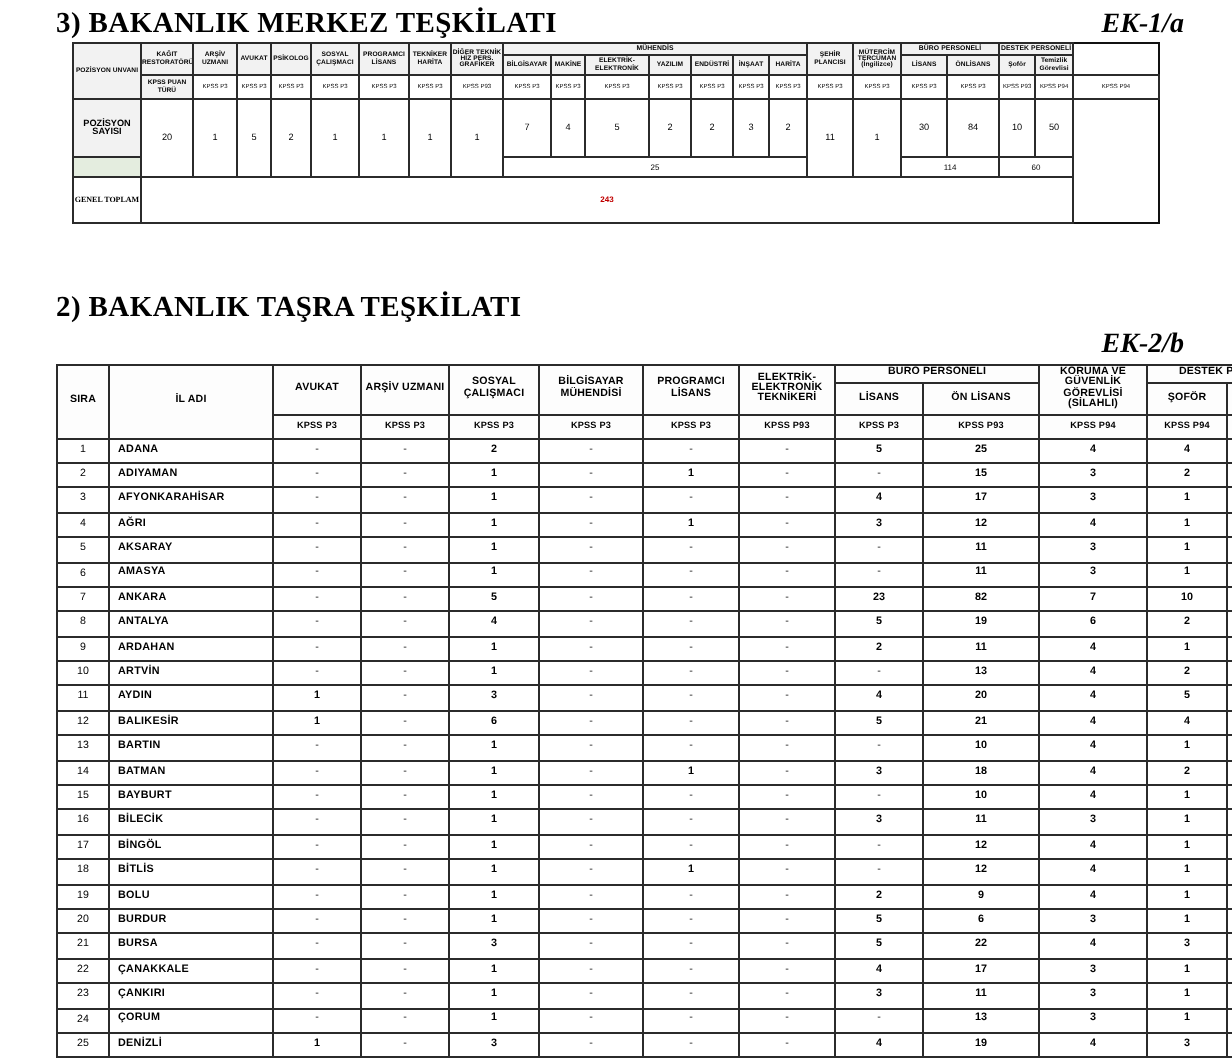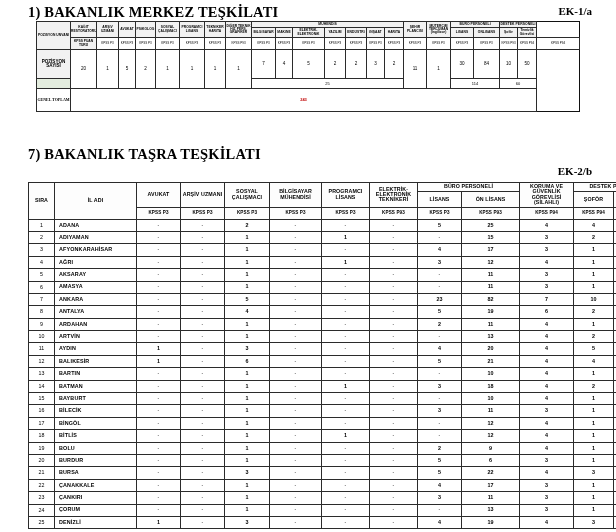--- a/index.html
+++ b/index.html
@@ -21,21 +21,22 @@
     letter-spacing:.2px;
     margin:0;
     padding:0;
   }
   .sec1-title{position:absolute;left:28px;top:4px;}
   .sec2-title{position:absolute;left:28px;top:146px;}
   .ek-label{
     position:absolute;
     font-family:"Liberation Serif", serif;
     font-weight:bold;
-    font-size:11px;
+    font-size:14px;
+    font-style:italic;
   }
   .ek-a{right:24px;top:5px;}
   .ek-b{right:24px;top:165px;}
 
   
   table{border-collapse:collapse;table-layout:fixed;}
   th,td{
     border:0.6px solid #2b2b2b;
     text-align:center;
     vertical-align:middle;
@@ -97,21 +98,21 @@
     letter-spacing:.15px;
   }
   table.t2 td.num{font-weight:bold;}
   table.t2 td.dash{color:#222;font-weight:normal;}
 </style>
 </head>
 <body>
 
 <div class="page">
 
-  <div class="sec-title sec1-title">1) BAKANLIK MERKEZ TEŞKİLATI</div>
+  <div class="sec-title sec1-title">3) BAKANLIK MERKEZ TEŞKİLATI</div>
   <div class="ek-label ek-a">EK-1/a</div>
 
   <div class="t1-wrap">
     <table class="t1">
       <colgroup id="t1-cols">
           <col style="width: 34px;">
           <col style="width: 26px;">
           <col style="width: 22px;">
           <col style="width: 17px;">
           <col style="width: 20px;">
@@ -220,21 +221,21 @@
           <td class="sub" colspan="2">60</td>
         </tr>
         <tr>
           <td class="genel-lbl">GENEL TOPLAM</td>
           <td class="genel-val" colspan="21">243</td>
         </tr>
       </tbody>
     </table>
   </div>
 
-  <div class="sec-title sec2-title">7) BAKANLIK TAŞRA TEŞKİLATI</div>
+  <div class="sec-title sec2-title">2) BAKANLIK TAŞRA TEŞKİLATI</div>
   <div class="ek-label ek-b">EK-2/b</div>
 
   <div class="t2-wrap">
     <table class="t2">
       <colgroup id="t2-cols">
           <col style="width: 26px;">
           <col style="width: 82px;">
           <col style="width: 44px;">
           <col style="width: 44px;">
           <col style="width: 45px;">

